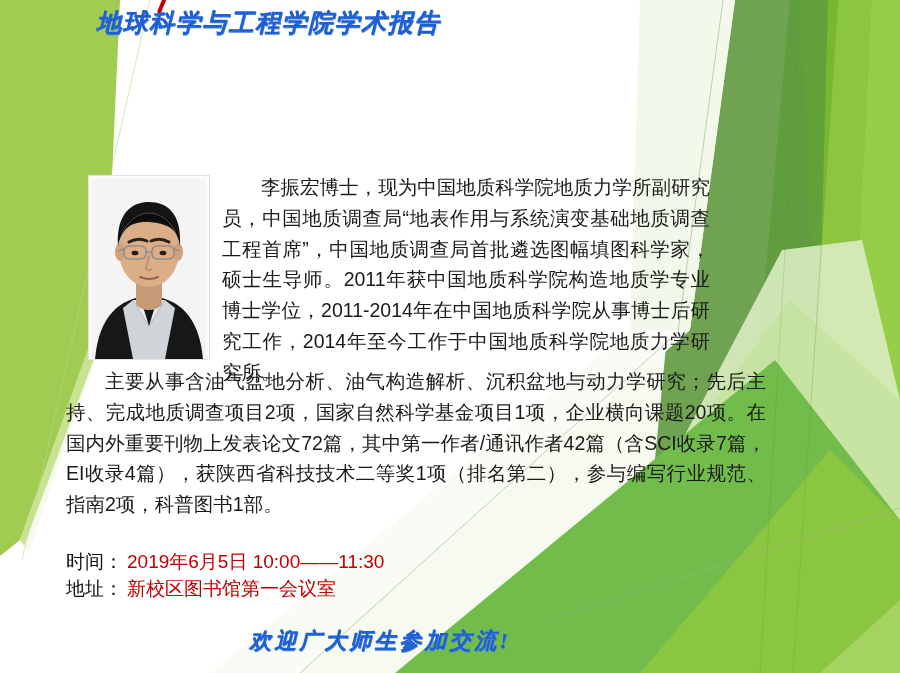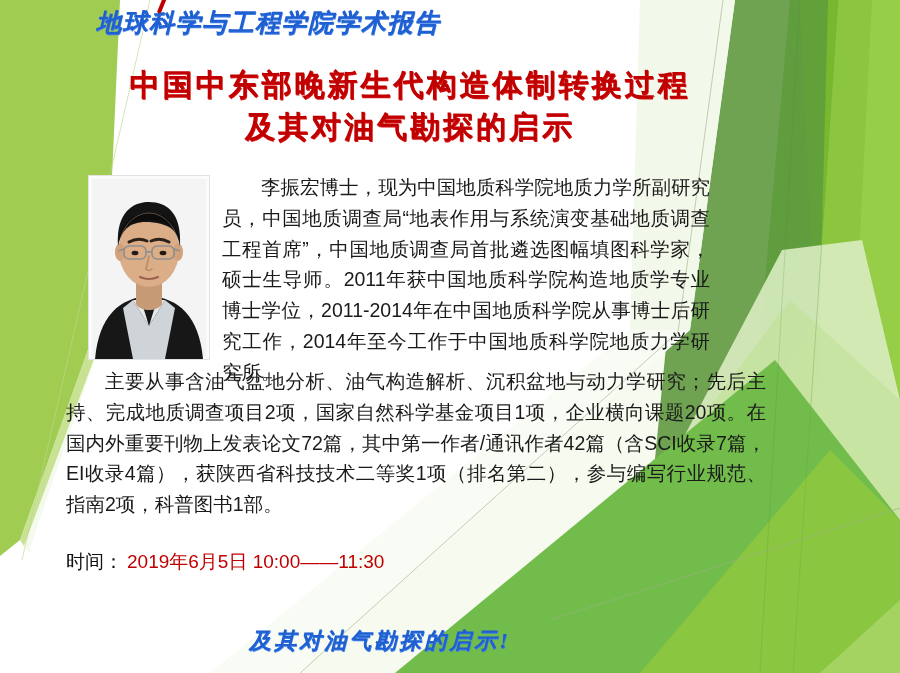--- a/index.html
+++ b/index.html
@@ -201,24 +201,20 @@
     <line x1="800" y1="0" x2="760" y2="673" stroke="#4F8A31" stroke-width="0.6" opacity="0.35"></line>
     <line x1="150" y1="0" x2="22" y2="560" stroke="#BCD88A" stroke-width="0.8" opacity="0.8"></line>
   </svg>
 
   <div id="content">
 
     <div class="stray-stroke"></div>
 
     <div class="hdr-line">地球科学与工程学院学术报告</div>
 
-    <div class="title-block">
-      <div class="title-line">中国中东部晚新生代构造体制转换过程</div>
-      <div class="title-line">及其对油气勘探的启示</div>
-    </div>
 
     <div class="portrait">
       <svg width="120" height="183" viewBox="0 0 120 183">
         <rect x="0" y="0" width="120" height="183" fill="#fbfbfb"></rect>
         <rect x="3" y="3" width="114" height="177" fill="#f4f4f4"></rect>
 
         <path d="M6 183 C 10 140, 30 122, 60 120 C 90 122, 110 140, 114 183 Z" fill="#171717"></path>
 
         <path d="M44 124 L60 150 L76 124 L86 132 L76 183 L44 183 L34 132 Z" fill="#cfd4d8"></path>
         <path d="M44 124 L60 150 L52 124 Z" fill="#e6e9ec"></path>
@@ -257,18 +253,21 @@
     </div>
 
     <div class="bio-para">李振宏博士，现为中国地质科学院地质力学所副研究员，中国地质调查局“地表作用与系统演变基础地质调查工程首席”，中国地质调查局首批遴选图幅填图科学家，硕士生导师。2011年获中国地质科学院构造地质学专业博士学位，2011-2014年在中国地质科学院从事博士后研究工作，2014年至今工作于中国地质科学院地质力学研究所。</div>
 
     <div class="work-para">主要从事含油气盆地分析、油气构造解析、沉积盆地与动力学研究；先后主持、完成地质调查项目2项，国家自然科学基金项目1项，企业横向课题20项。在国内外重要刊物上发表论文72篇，其中第一作者/通讯作者42篇（含SCI收录7篇，EI收录4篇），获陕西省科技技术二等奖1项（排名第二），参与编写行业规范、指南2项，科普图书1部。</div>
 
     <div class="meta-block">
       <div class="meta-row">
         <span class="meta-label">时间：</span><span class="meta-value">2019年6月5日 10:00——11:30</span>
       </div>
+      <div class="meta-row">
+        <span class="meta-label">地址：</span><span class="meta-value">新校区图书馆第一会议室</span>
+      </div>
     </div>
 
-    <div class="welcome">及其对油气勘探的启示!</div>
+    <div class="welcome">欢迎广大师生参加交流!</div>
 
   </div>
 </div>
 
 </body></html>

